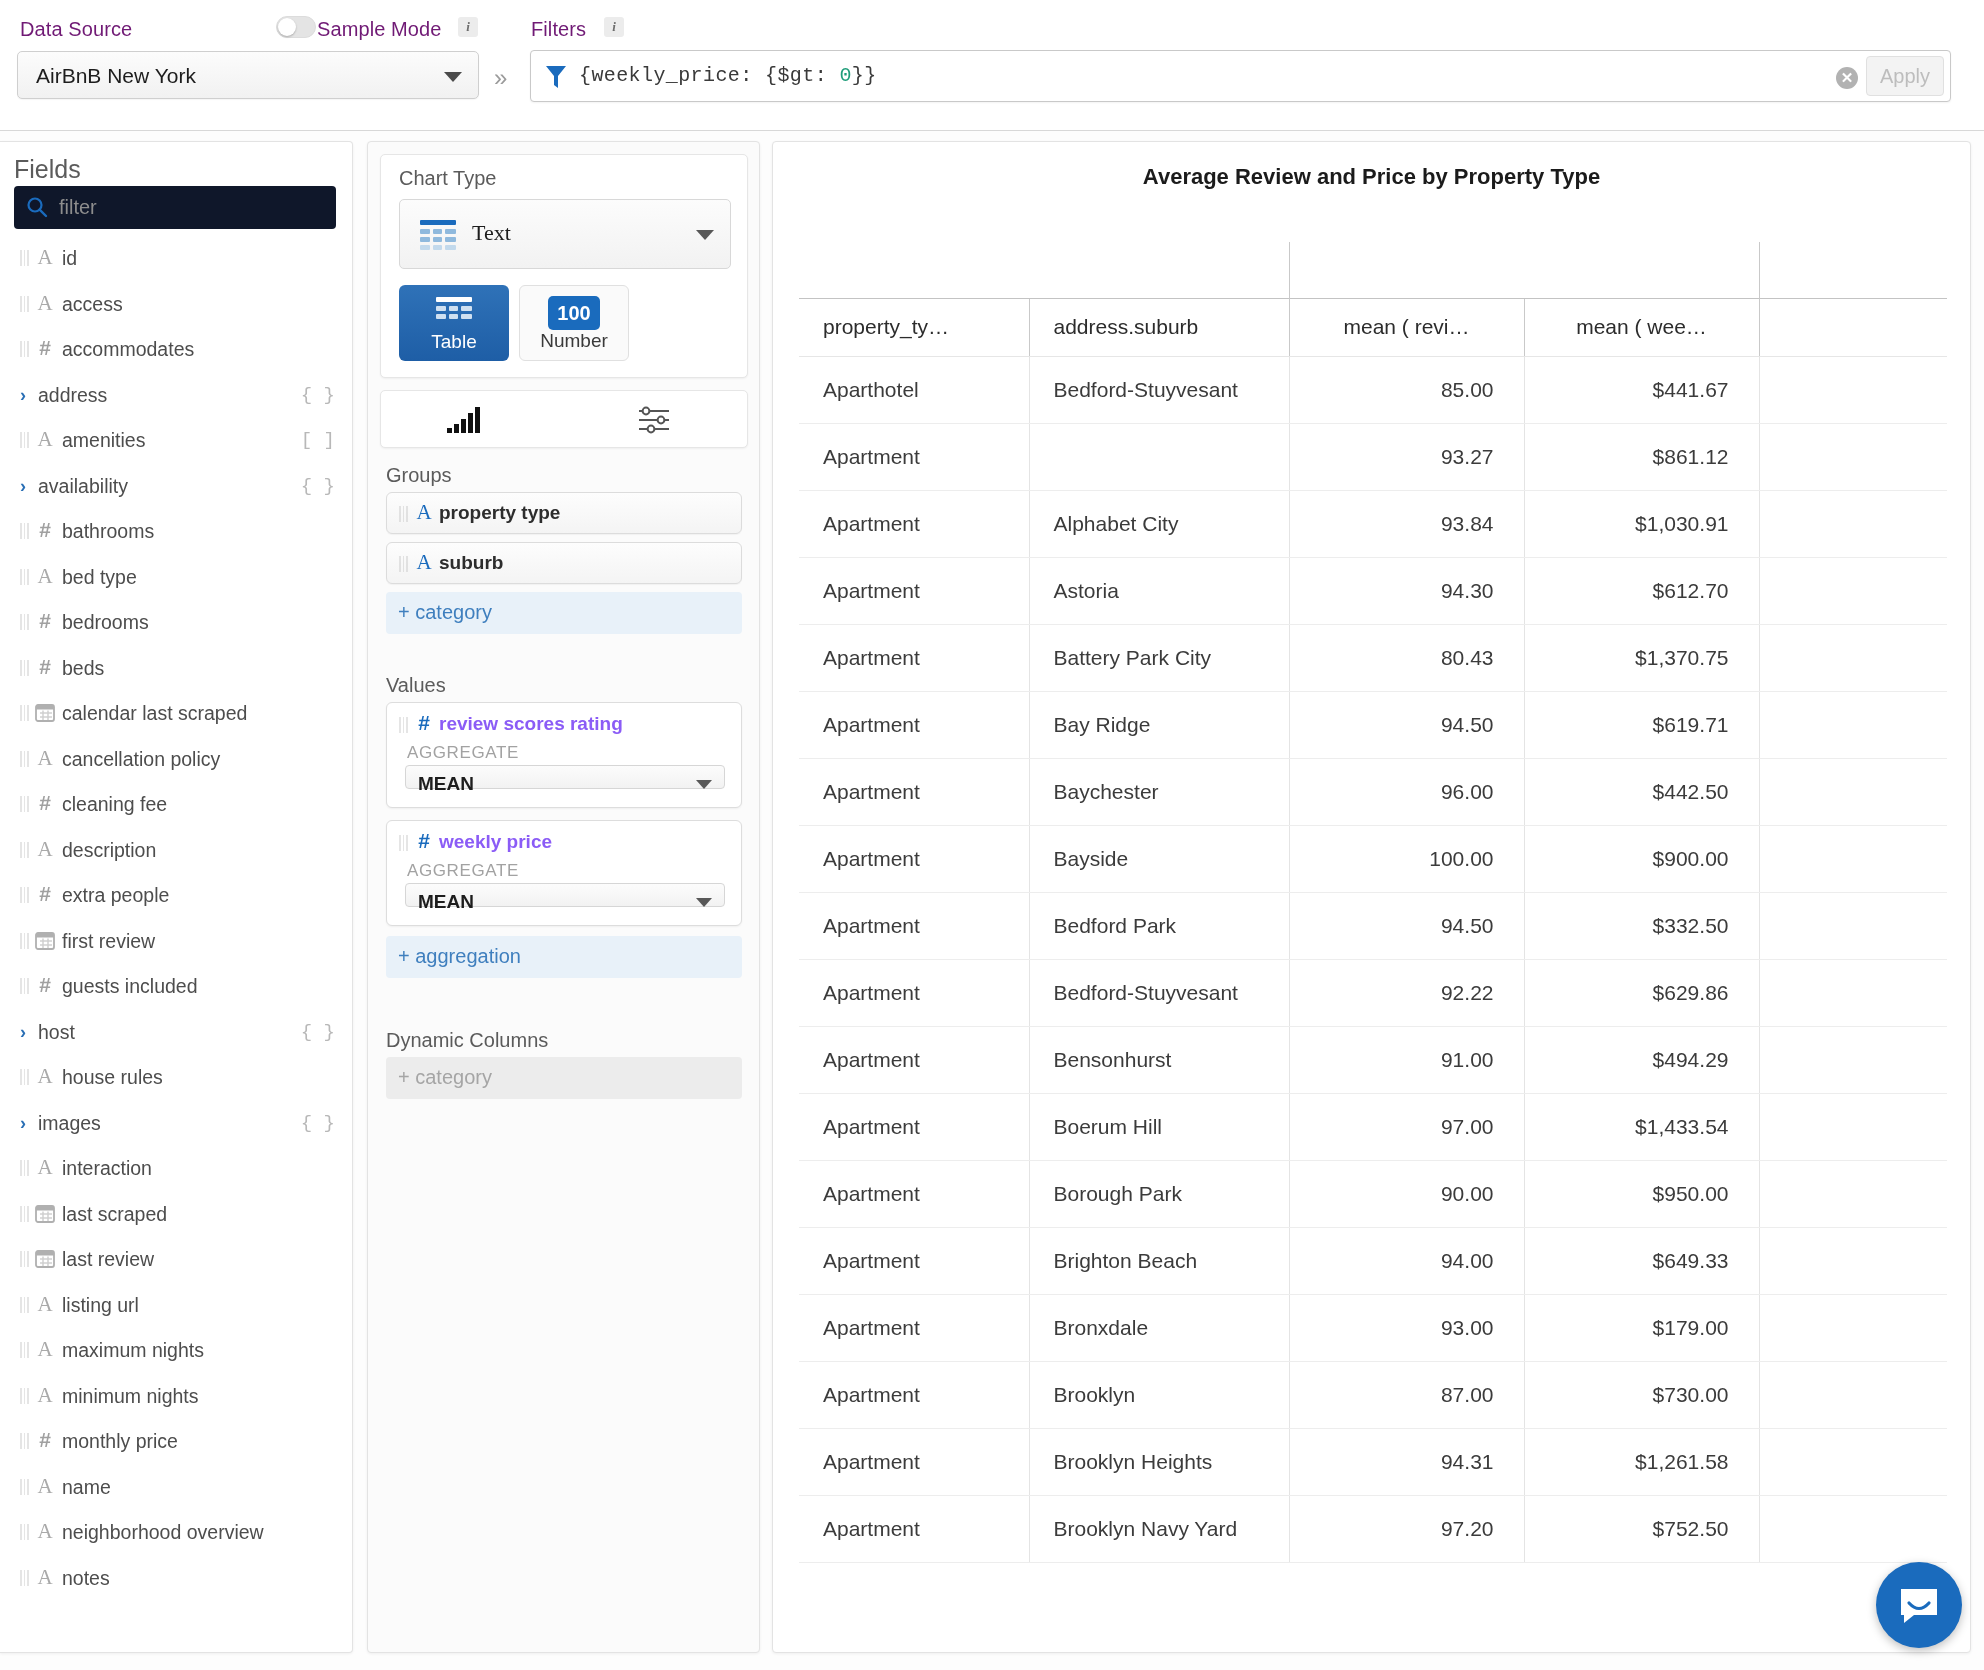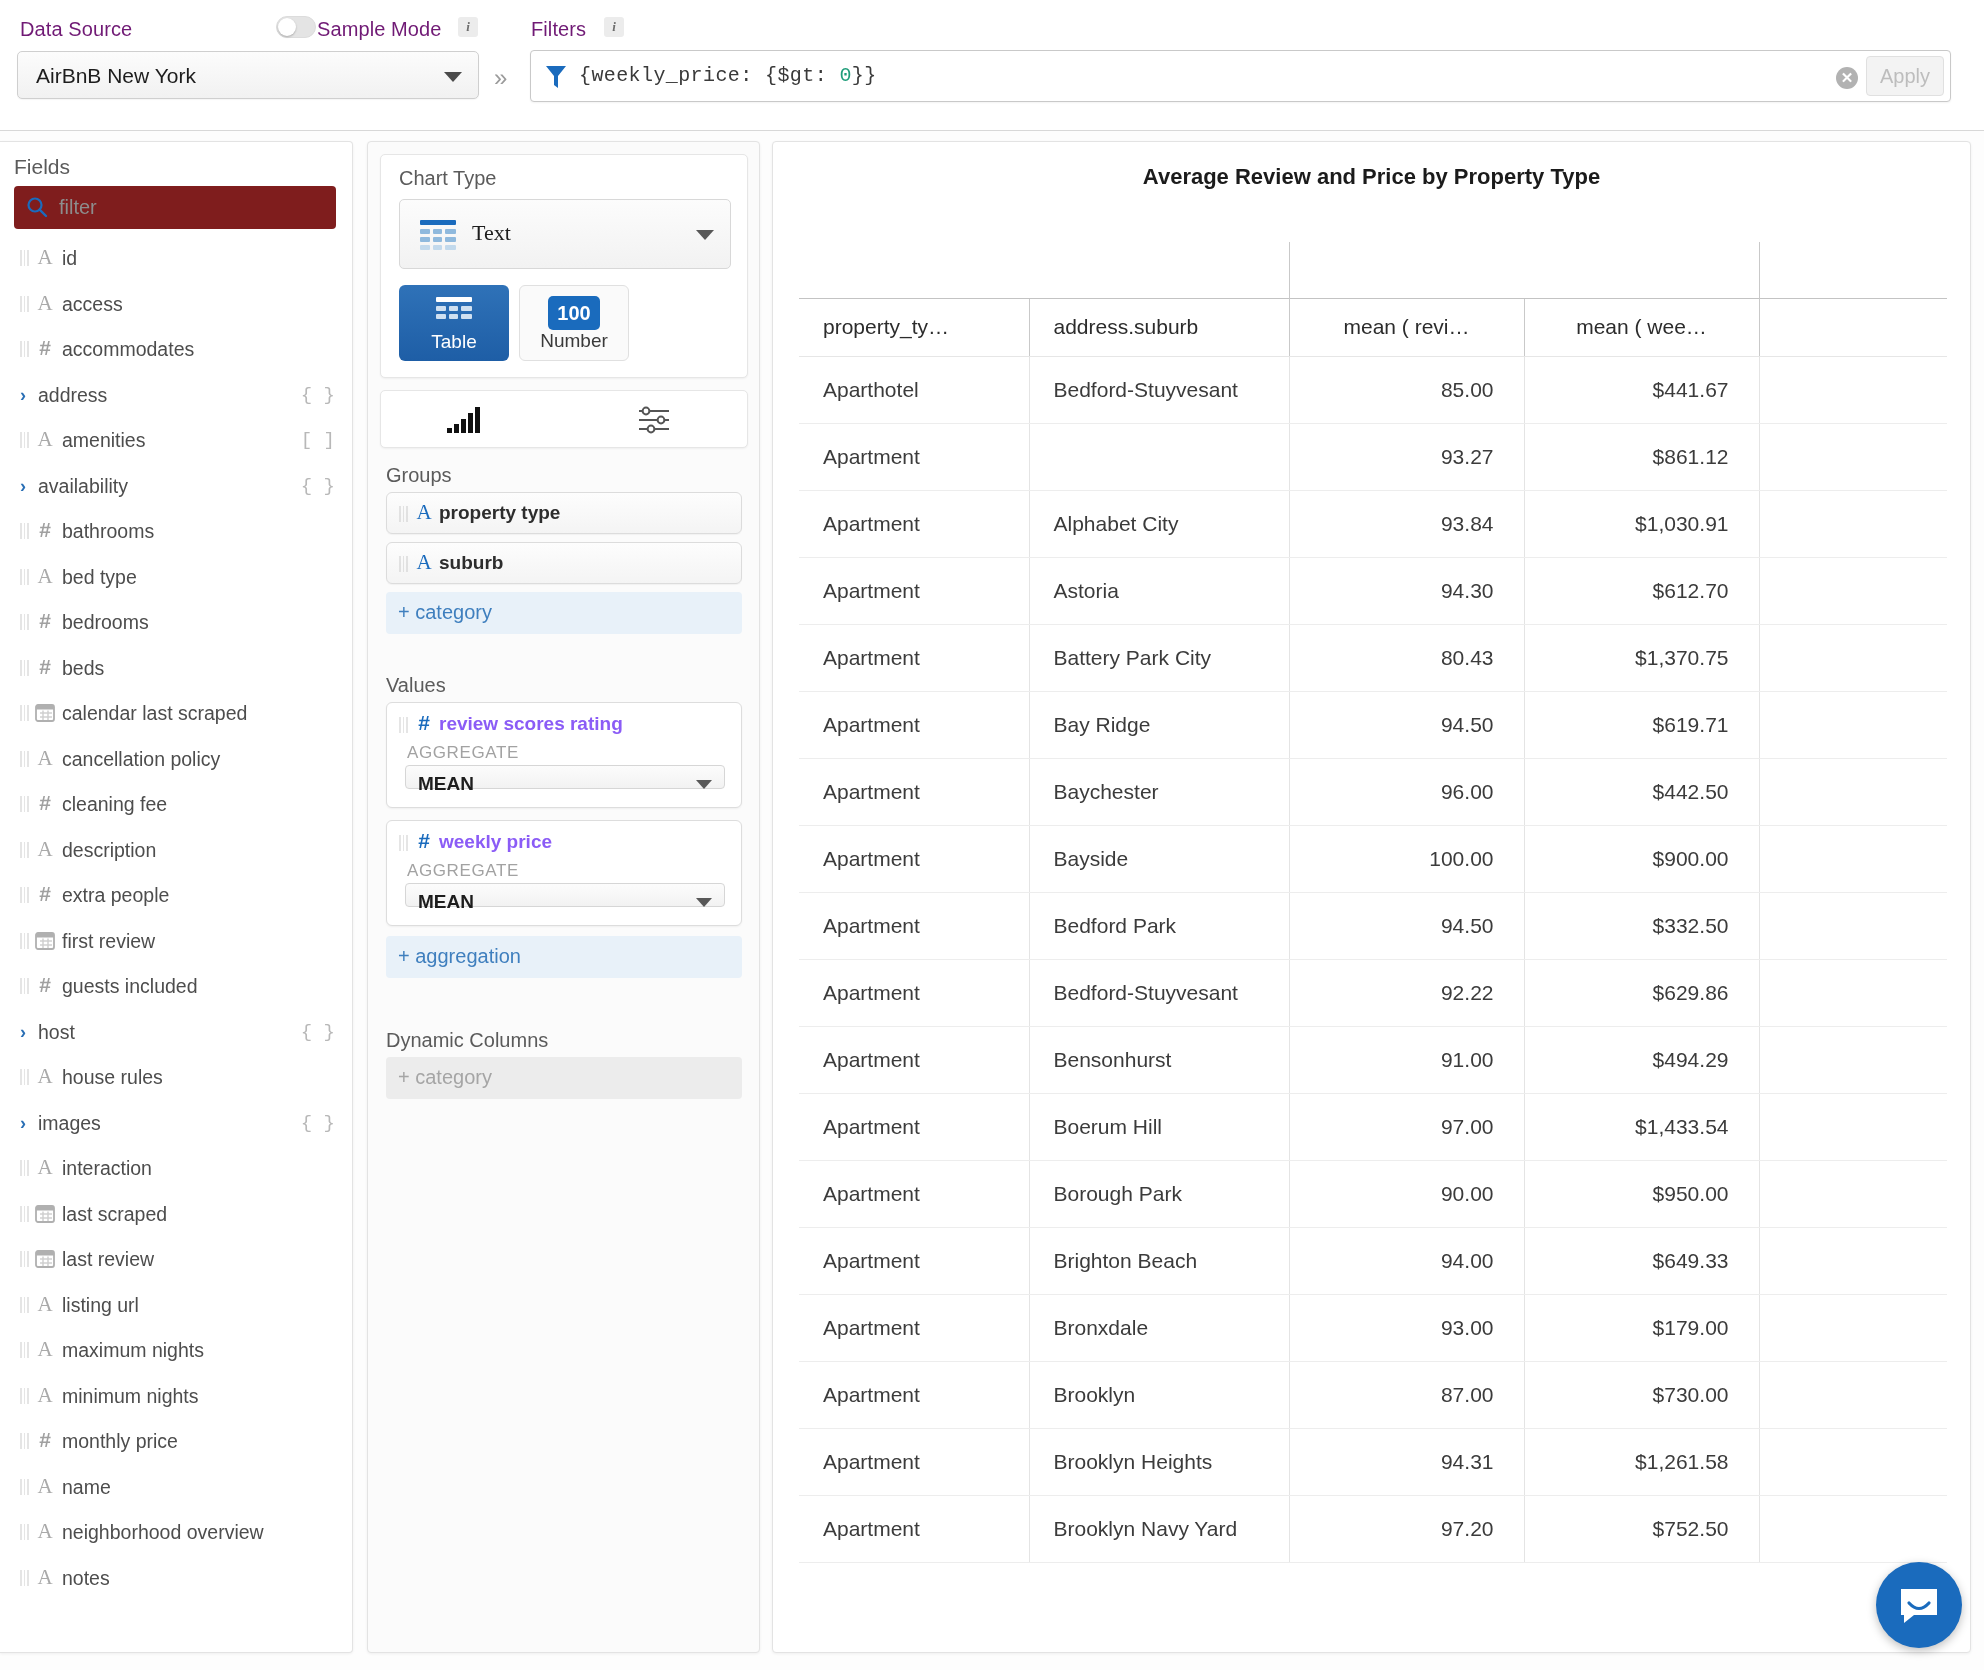--- a/index.html
+++ b/index.html
@@ -92,24 +92,24 @@
   .panel {
     position:absolute; background:#ffffff; border:1px solid #e3e3e3;
     border-radius: 4px; box-shadow: 0 1px 3px rgba(0,0,0,.06);
   }
   #fields-panel { left: 0px; top: 141px; width: 353px; height: 1512px;
                   border-left:none; border-radius: 0 4px 4px 0;}
   #config-panel { left: 367px; top: 141px; width: 393px; height: 1512px; background:#fbfbfb; }
   #chart-panel  { left: 772px; top: 141px; width: 1199px; height: 1512px; }
 
   
-  .fields-title { position:absolute; left: 14px; top: 13px; font-size: 21px; color:#5b5b5b; }
+  .fields-title { position:absolute; left: 14px; top: 13px; font-size: 25px; color:#5b5b5b; }
   .field-search {
     position:absolute; left: 14px; top: 44px; width: 322px; height: 43px;
-    background:#7f1d1d; border-radius: 4px;
+    background:#0f172a; border-radius: 4px;
   }
   .srch-icon { position:absolute; left: 12px; top: 10px; }
   .srch-ph { position:absolute; left: 45px; top: 10px; font-size: 20px; color:#8d8d8d; }
 
   .field-list { position:absolute; left: 0; top: 94px; width: 353px; height: 1416px; overflow: hidden; }
   .field-row { position: relative; height: 45.5px; }
   .grip {
     position:absolute; left: 20px; top: 14px; width: 9px; height: 16px; opacity:.45;
   }
   .grip i { position:absolute; top:0; width:1.5px; height:16px; background:#c7c7c7; }

